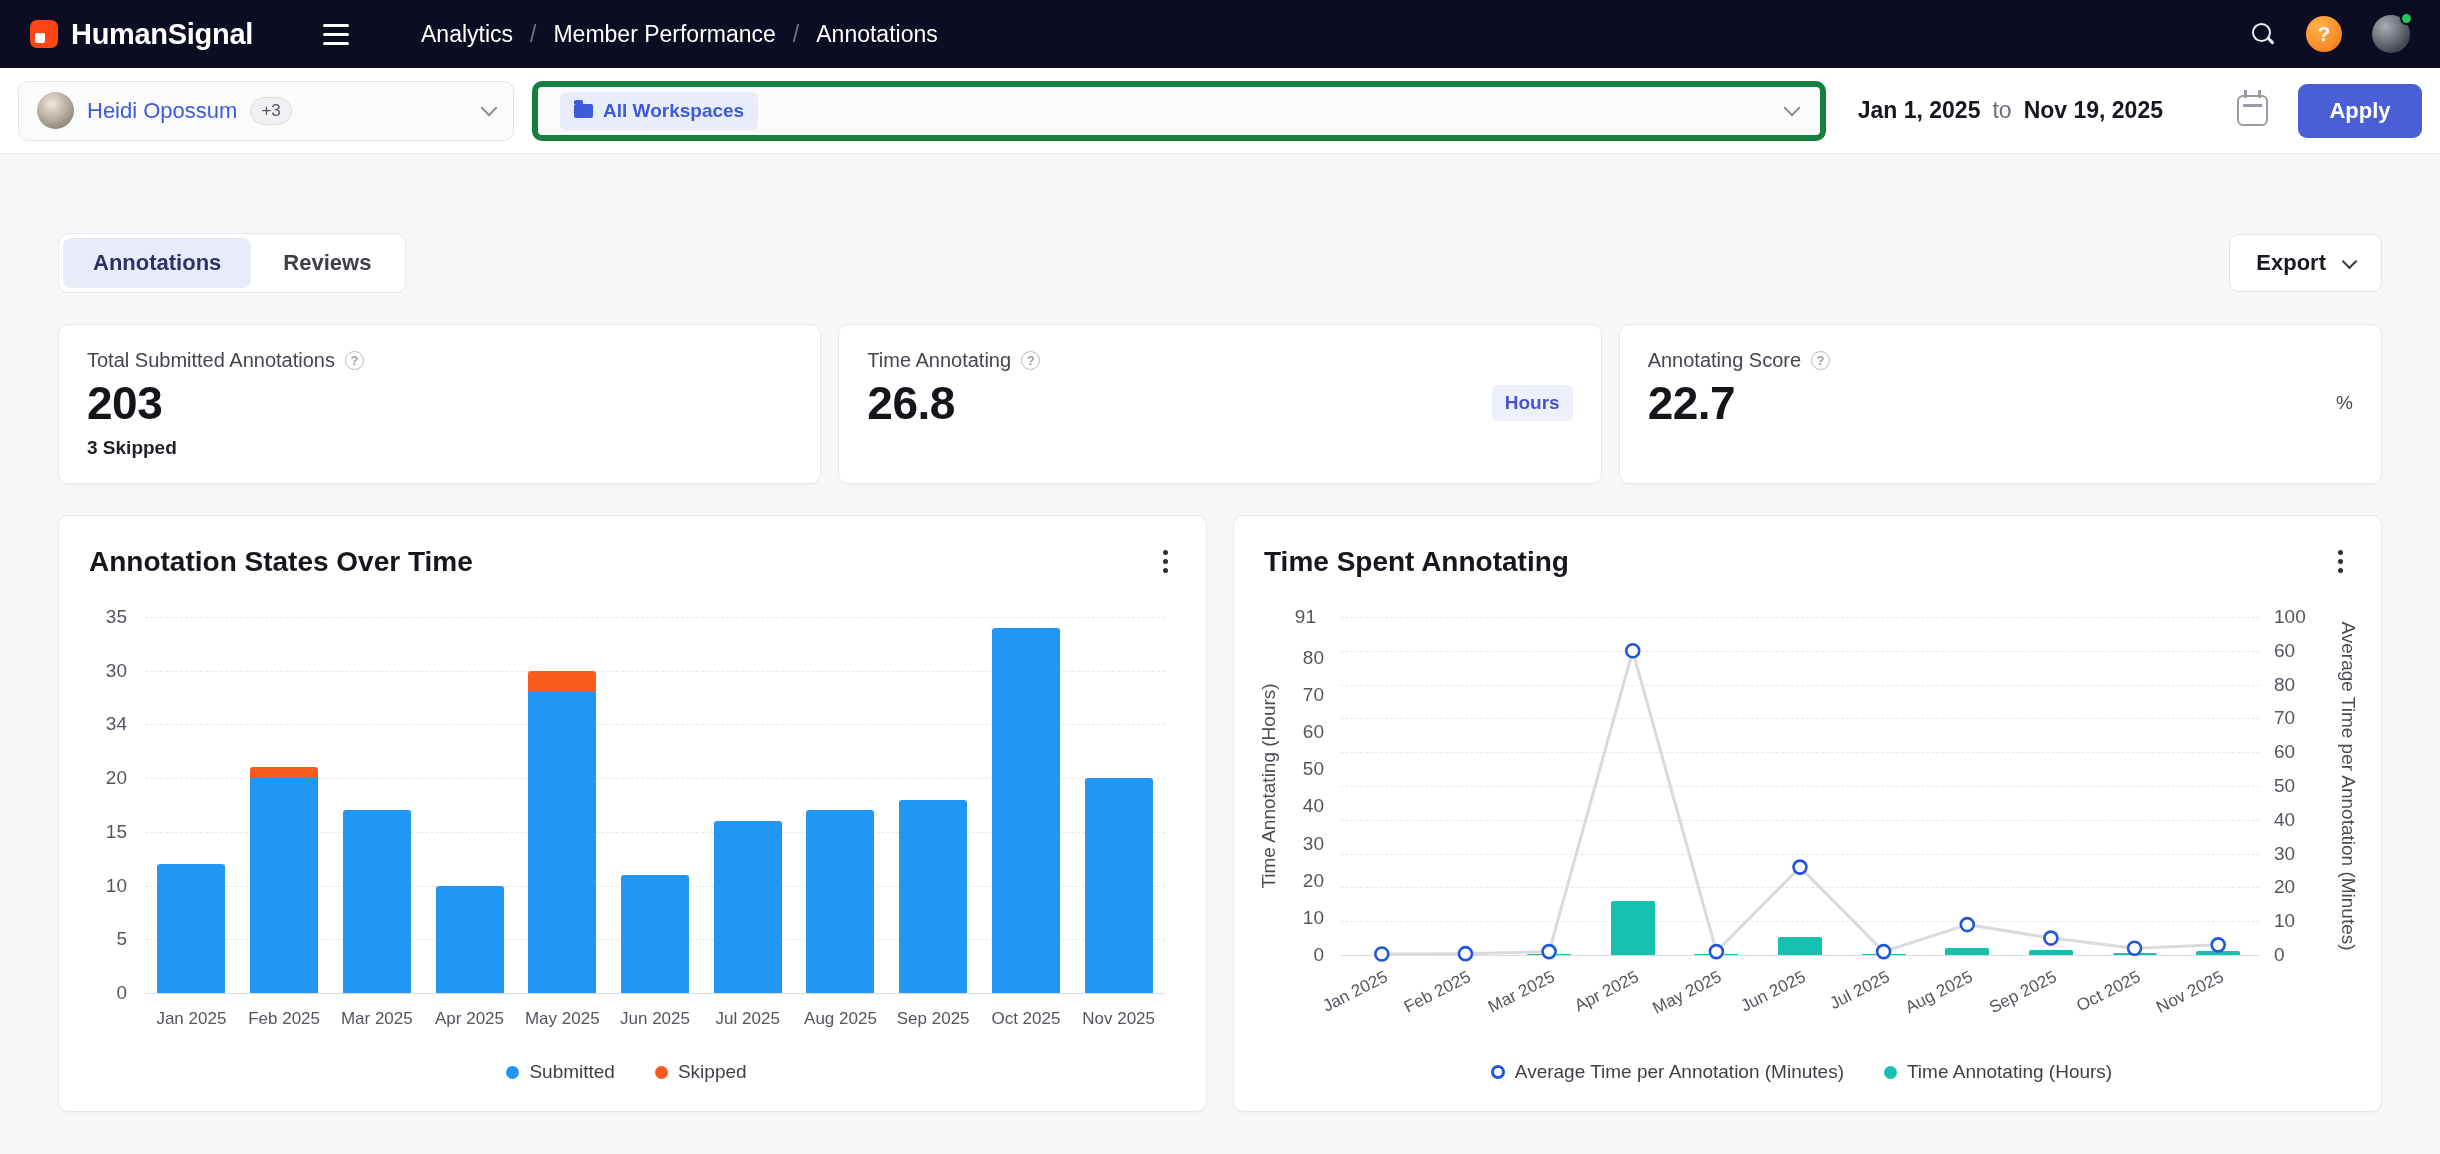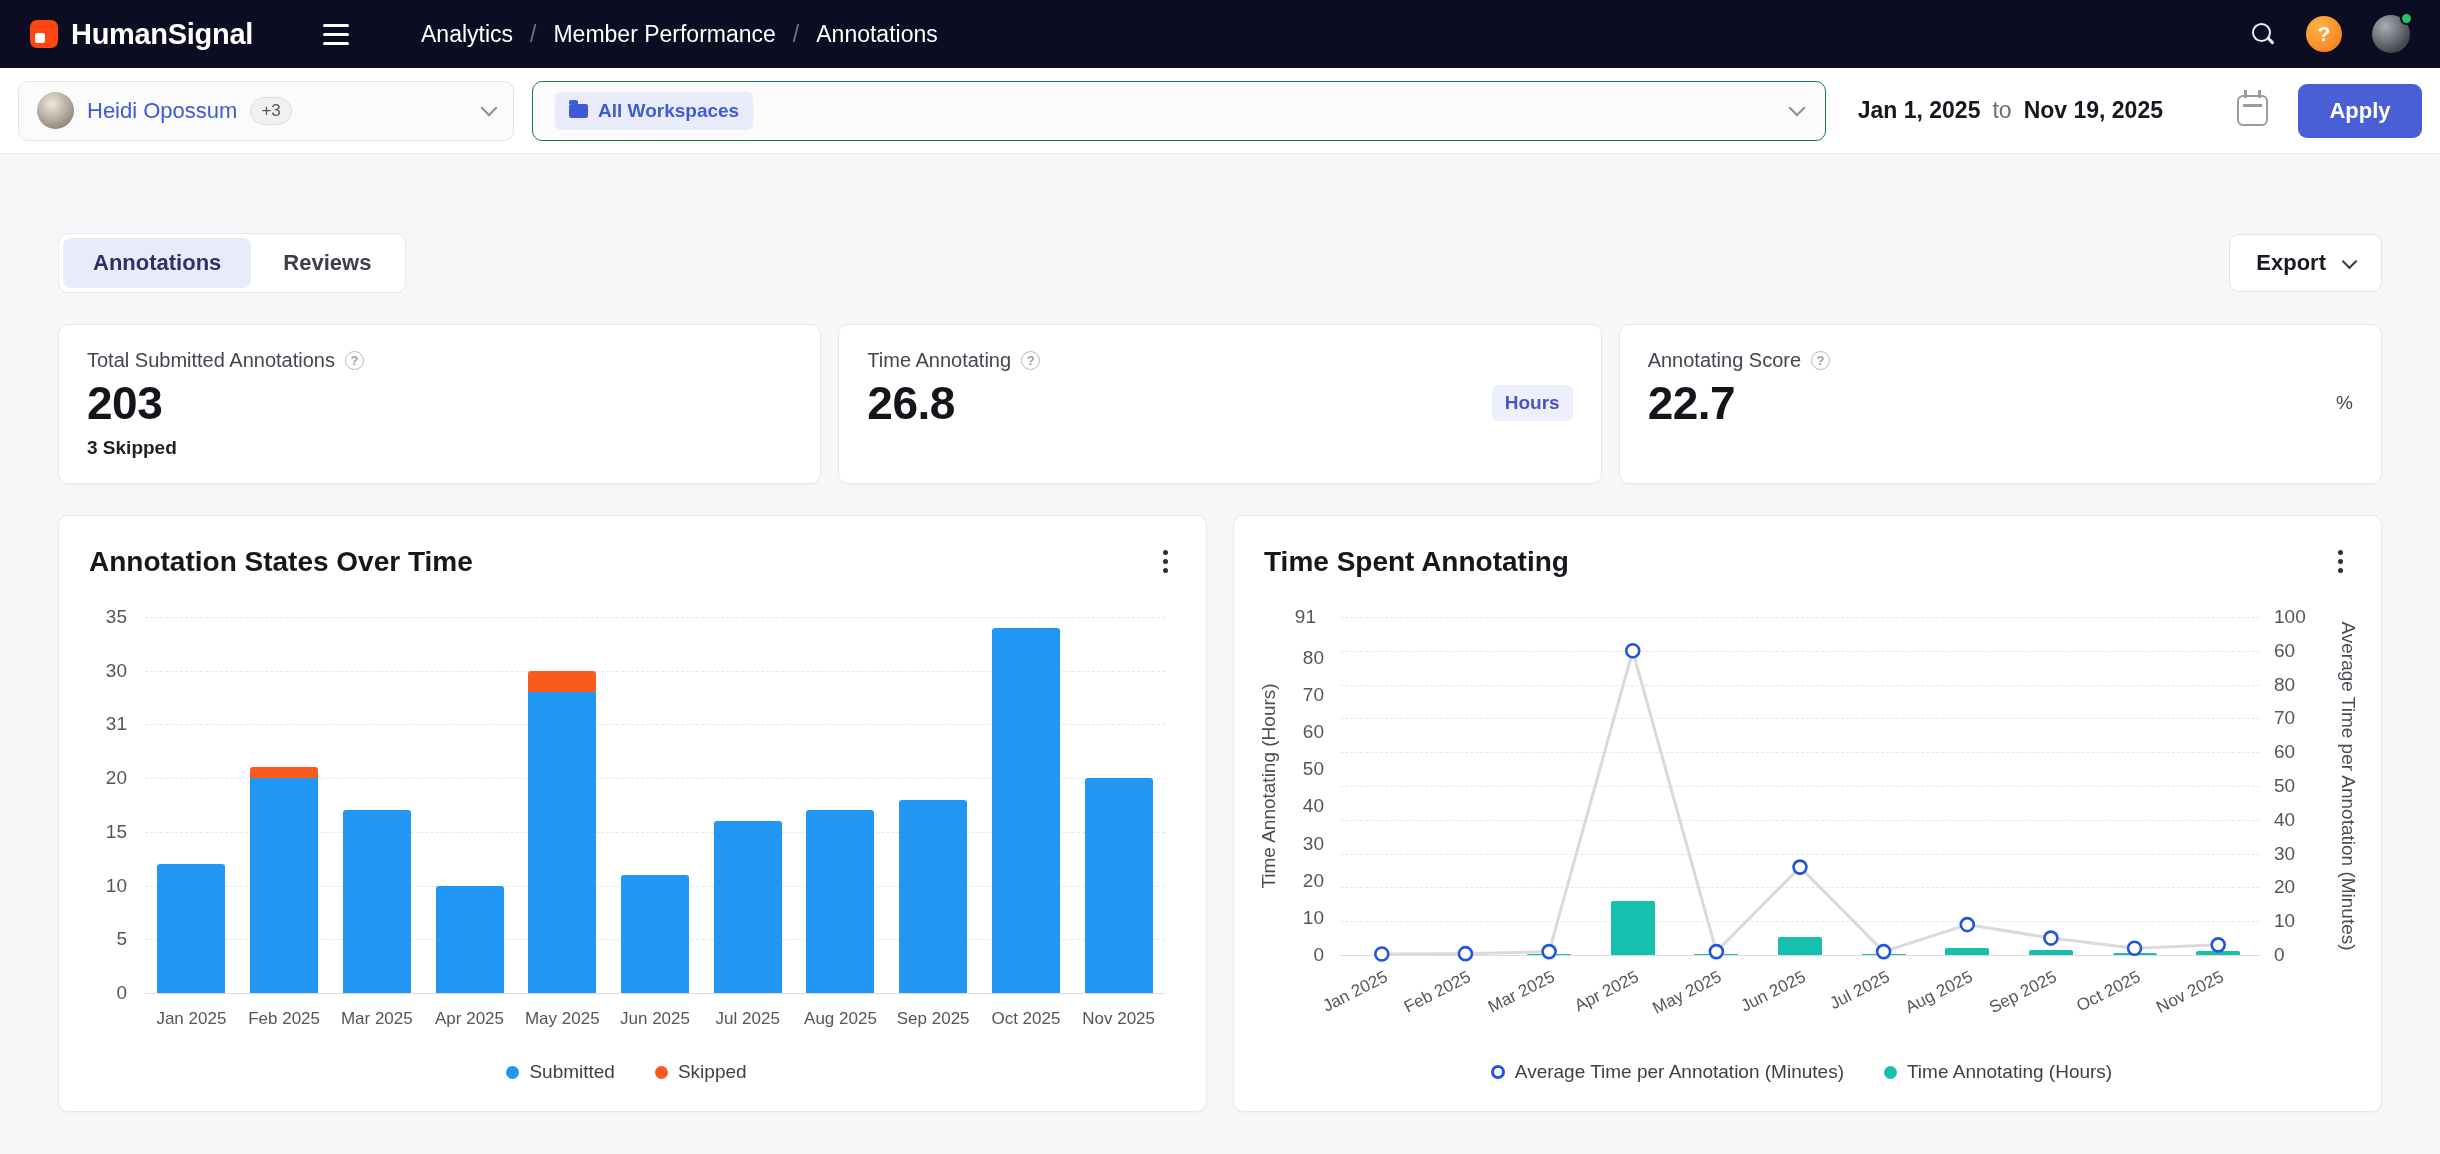--- a/index.html
+++ b/index.html
@@ -28,21 +28,21 @@
   .status-dot{position:absolute;top:-3px;right:-3px;width:13px;height:13px;border-radius:50%;background:#22c55e;border:2.5px solid #0c0c22;}
 
   
   .filterbar{height:86px;background:#fff;border-bottom:1px solid #e9e9ee;display:flex;align-items:center;padding:0 18px;}
   .member-select{width:496px;height:60px;border:1px solid #e4e4e9;border-radius:10px;background:#fbfbfc;display:flex;align-items:center;gap:13px;padding:0 18px;cursor:pointer;flex:none;}
   .member-avatar{width:37px;height:37px;border-radius:50%;background:radial-gradient(circle at 40% 32%,#efe9df,#8d8678 78%);flex:none;}
   .member-name{font-size:22px;color:#3d5bd7;font-weight:500;}
   .plus-badge{font-size:17px;color:#55555e;background:#f1f1f4;border:1px solid #dddde3;border-radius:999px;padding:3px 10px;}
   .chev{width:12px;height:12px;border-right:2.5px solid #8e8e99;border-bottom:2.5px solid #8e8e99;transform:rotate(45deg);margin-top:-6px;flex:none;}
   .member-select .chev{margin-left:auto;}
-  .ws-select{flex:1;height:60px;border:1px solid #15803d;border-radius:10px;background:#fbfbfc;display:flex;align-items:center;padding:0 22px;margin-left:18px;cursor:pointer;}
+  .ws-select{flex:1;height:60px;border:6px solid #15803d;border-radius:10px;background:#fbfbfc;display:flex;align-items:center;padding:0 22px;margin-left:18px;cursor:pointer;}
   .ws-chip{display:flex;align-items:center;gap:10px;background:#e9edfb;border-radius:6px;padding:8px 14px;font-size:19px;font-weight:600;color:#3d5bd7;}
   .folder-icon{width:19px;height:14px;background:#3d5bd7;border-radius:2px;position:relative;flex:none;}
   .folder-icon::before{content:"";position:absolute;top:-4px;left:0;width:9px;height:4px;background:#3d5bd7;border-radius:2px 2px 0 0;}
   .ws-select .chev{margin-left:auto;}
   .date-range{display:flex;align-items:center;gap:12px;padding-left:32px;font-size:23px;cursor:pointer;}
   .date-from,.date-to{color:#17171f;font-weight:600;}
   .date-word{color:#6d6d78;}
   .calendar-icon{width:31px;height:31px;border:2.5px solid #9a9aa5;border-radius:6px;margin-left:62px;position:relative;flex:none;}
   .calendar-icon::before{content:"";position:absolute;left:4px;right:4px;top:7px;height:2.5px;background:#9a9aa5;}
   .calendar-icon::after{content:"";position:absolute;top:-7px;left:5px;width:2.5px;height:8px;background:#9a9aa5;box-shadow:14px 0 0 #9a9aa5;}
@@ -249,21 +249,21 @@
               </div>
               <div class="stack" style="left: 939.636px; width: 68px;">
                 <div class="seg" style="height: 214.857px; background: rgb(33, 150, 243);"></div>
               </div>
             </div>
             <div class="ytick" style="left: 0px; width: 38px; top: 365px;">0</div>
             <div class="ytick" style="left: 0px; width: 38px; top: 311.286px;">5</div>
             <div class="ytick" style="left: 0px; width: 38px; top: 257.571px;">10</div>
             <div class="ytick" style="left: 0px; width: 38px; top: 203.857px;">15</div>
             <div class="ytick" style="left: 0px; width: 38px; top: 150.143px;">20</div>
-            <div class="ytick" style="left: 0px; width: 38px; top: 96.4286px;">31</div>
+            <div class="ytick" style="left: 0px; width: 38px; top: 96.4286px;">34</div>
             <div class="ytick" style="left: 0px; width: 38px; top: 42.7143px;">30</div>
             <div class="ytick" style="left: 0px; width: 38px; top: -11px;">35</div>
             <div class="xtick" style="left: 102.364px; top: 392px; transform: translateX(-50%);">Jan 2025</div>
             <div class="xtick" style="left: 195.091px; top: 392px; transform: translateX(-50%);">Feb 2025</div>
             <div class="xtick" style="left: 287.818px; top: 392px; transform: translateX(-50%);">Mar 2025</div>
             <div class="xtick" style="left: 380.545px; top: 392px; transform: translateX(-50%);">Apr 2025</div>
             <div class="xtick" style="left: 473.273px; top: 392px; transform: translateX(-50%);">May 2025</div>
             <div class="xtick" style="left: 566px; top: 392px; transform: translateX(-50%);">Jun 2025</div>
             <div class="xtick" style="left: 658.727px; top: 392px; transform: translateX(-50%);">Jul 2025</div>
             <div class="xtick" style="left: 751.455px; top: 392px; transform: translateX(-50%);">Aug 2025</div>

